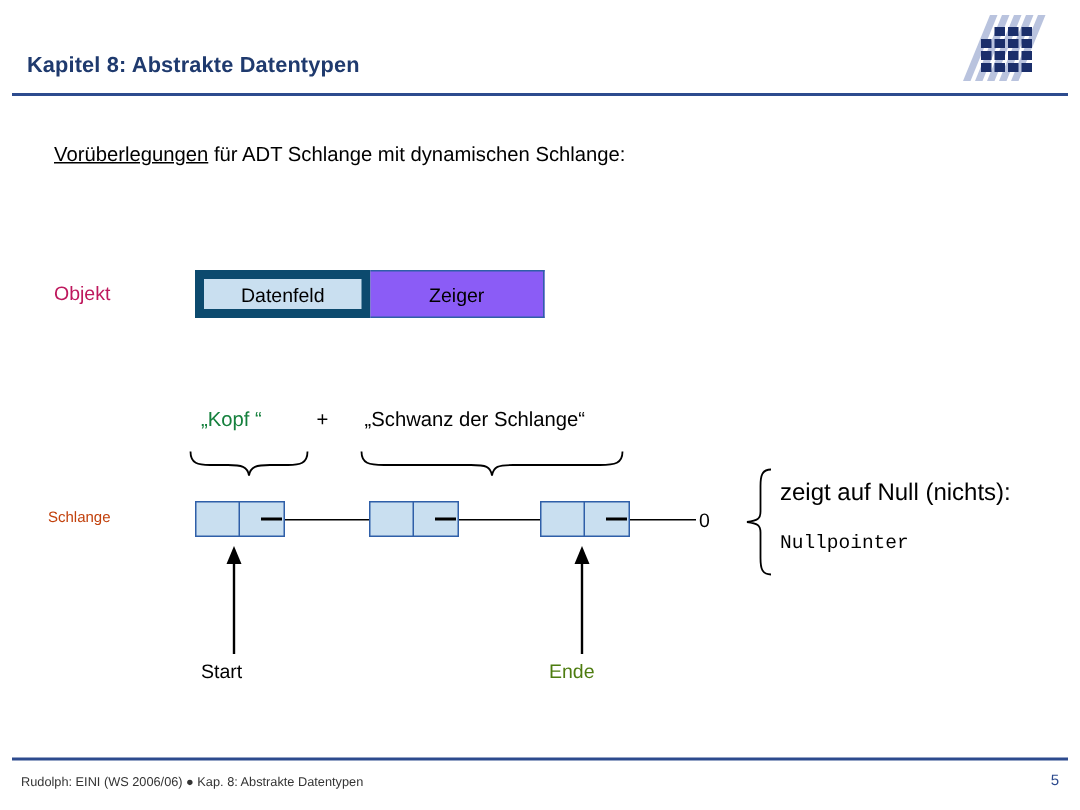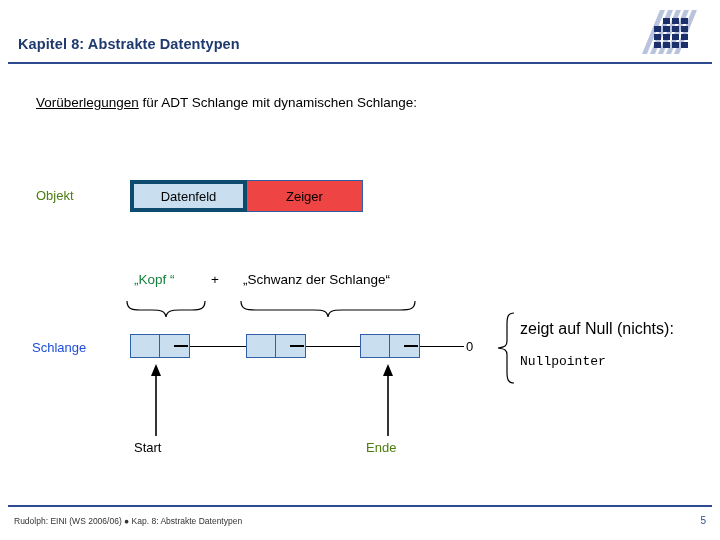--- a/index.html
+++ b/index.html
@@ -58,44 +58,44 @@
   .subtitle .u {
     text-decoration: underline;
   }
 
   
   .lbl-objekt {
     position: absolute;
     left: 36px;
     top: 188px;
     font-size: 13px;
-    color: #4d7c0f;
+    color: #be185d;
   }
   .box-datenfeld {
     position: absolute;
     left: 130px;
     top: 180px;
     width: 117px;
     height: 32px;
     background: #c9dff0;
-    border: 4px solid #0c4a6e;
+    border: 6px solid #0c4a6e;
     box-sizing: border-box;
     display: flex;
     align-items: center;
     justify-content: center;
     font-size: 13px;
     color: #000;
   }
   .box-zeiger {
     position: absolute;
     left: 247px;
     top: 180px;
     width: 116px;
     height: 32px;
-    background: #ef4444;
+    background: #8b5cf6;
     border: 1px solid #2f5fa8;
     border-left: none;
     box-sizing: border-box;
     display: flex;
     align-items: center;
     justify-content: center;
     font-size: 13px;
     color: #000;
   }
 
@@ -126,22 +126,22 @@
   .brace {
     position: absolute;
     color: #000;
   }
 
   
   .lbl-schlange {
     position: absolute;
     left: 32px;
     top: 340px;
-    font-size: 13px;
-    color: #1d4ed8;
+    font-size: 10px;
+    color: #c2410c;
   }
   .node {
     position: absolute;
     top: 334px;
     height: 24px;
     display: flex;
   }
   .node .data {
     width: 30px;
     height: 24px;

